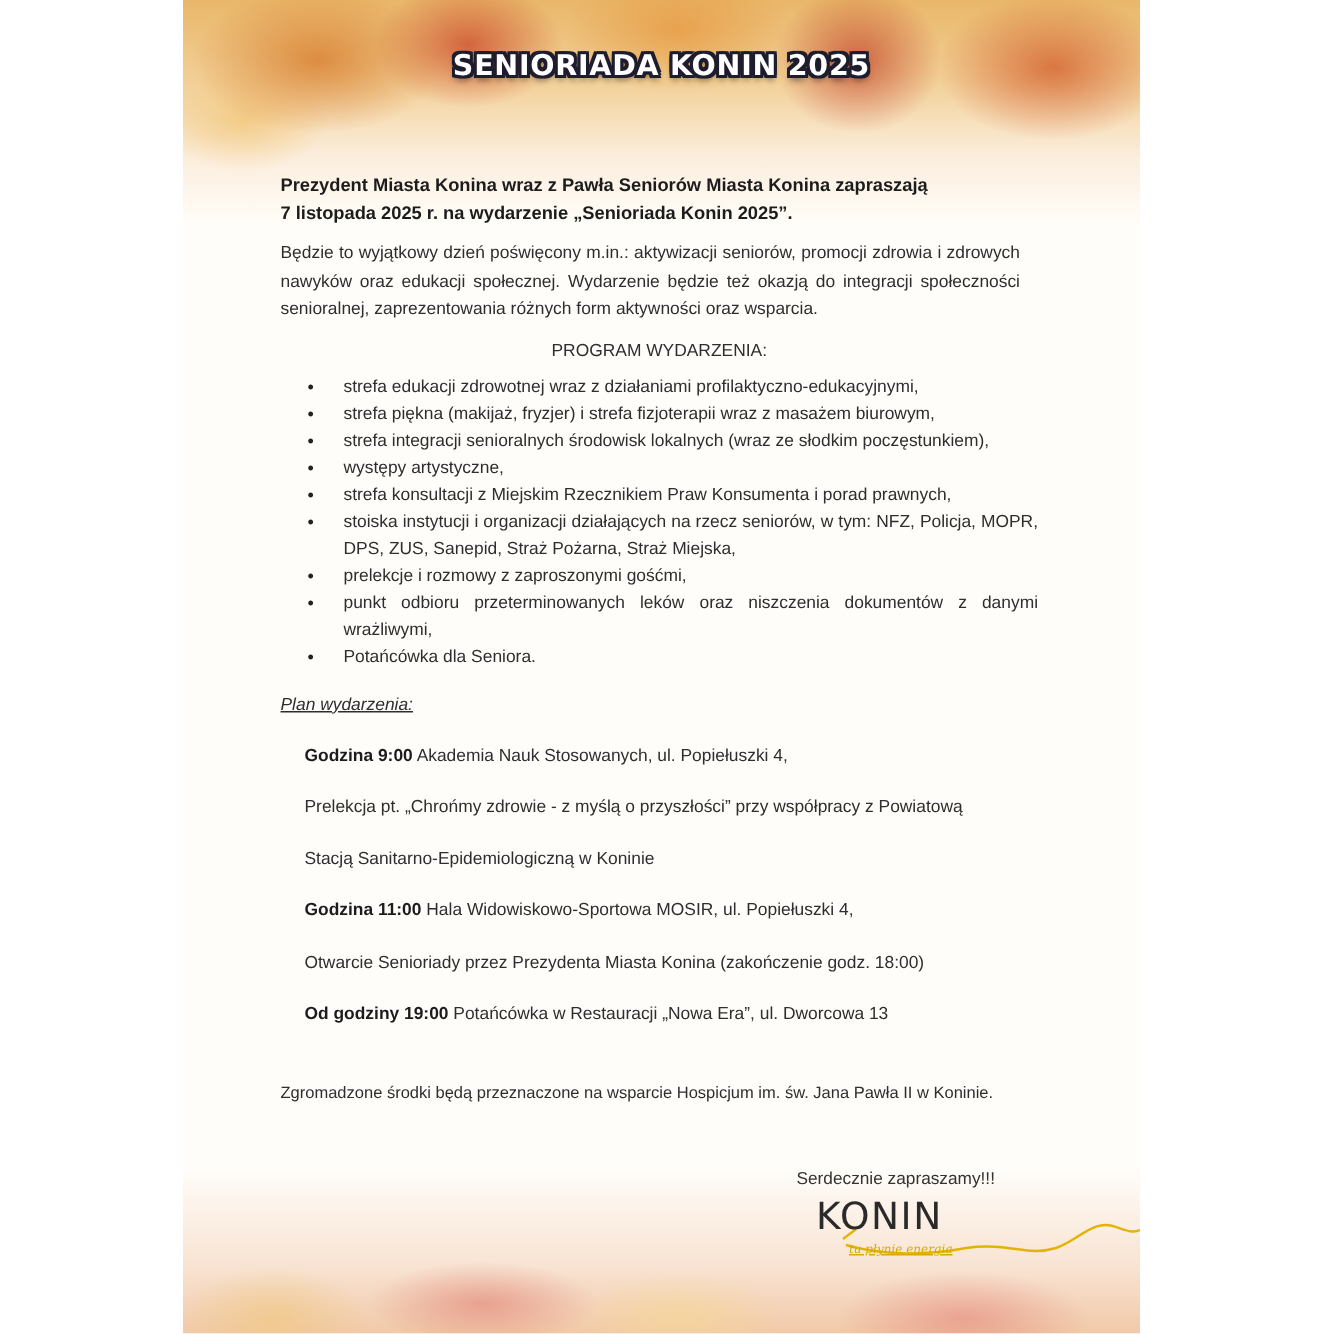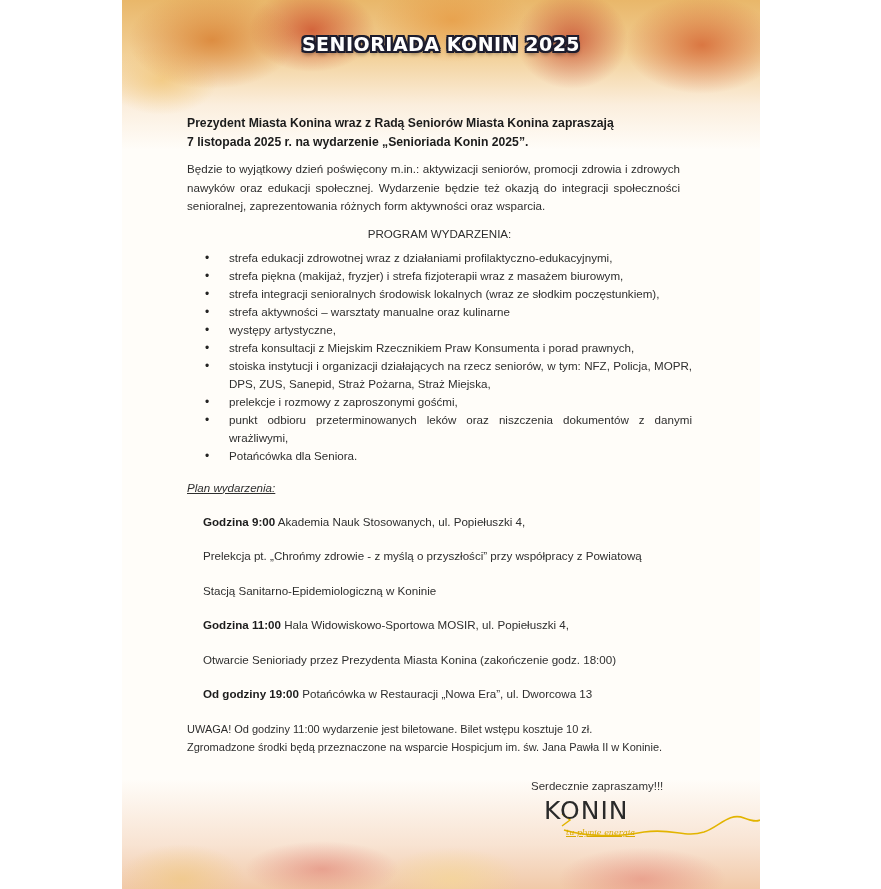--- a/index.html
+++ b/index.html
@@ -57,53 +57,52 @@
 <body>
 
 <div class="poster">
   <div class="bg-top"></div>
   <div class="bg-bottom"></div>
 
   <div class="title">SENIORIADA KONIN 2025</div>
 
   <div class="content">
     <p class="intro">
-      <span>Prezydent Miasta Konina wraz z Radą Seniorów Miasta Konina zapraszają</span><br>
+      <span>Prezydent Miasta Konina wraz z Pawła Seniorów Miasta Konina zapraszają</span><br>
       <span>7 listopada 2025 r. na wydarzenie „Senioriada Konin 2025”.</span>
     </p>
 
     <p class="para">Będzie to wyjątkowy dzień poświęcony m.in.: aktywizacji seniorów, promocji zdrowia i zdrowych nawyków oraz edukacji społecznej. Wydarzenie będzie też okazją do integracji społeczności senioralnej, zaprezentowania różnych form aktywności oraz wsparcia.</p>
 
     <p class="program-heading">PROGRAM WYDARZENIA:</p>
 
     <ul class="program">
       <li>strefa edukacji zdrowotnej wraz z działaniami profilaktyczno-edukacyjnymi,</li>
       <li>strefa piękna (makijaż, fryzjer) i strefa fizjoterapii wraz z masażem biurowym,</li>
       <li>strefa integracji senioralnych środowisk lokalnych (wraz ze słodkim poczęstunkiem),</li>
-      <li>strefa aktywności – warsztaty manualne oraz kulinarne</li>
       <li>występy artystyczne,</li>
       <li>strefa konsultacji z Miejskim Rzecznikiem Praw Konsumenta i porad prawnych,</li>
       <li>stoiska instytucji i organizacji działających na rzecz seniorów, w tym: NFZ, Policja, MOPR, DPS, ZUS, Sanepid, Straż Pożarna, Straż Miejska,</li>
       <li>prelekcje i rozmowy z zaproszonymi gośćmi,</li>
       <li>punkt odbioru przeterminowanych leków oraz niszczenia dokumentów z danymi wrażliwymi,</li>
       <li>Potańcówka dla Seniora.</li>
     </ul>
 
     <p class="plan-heading">Plan wydarzenia:</p>
     <div>
       <p class="plan-line"><b>Godzina 9:00</b> <span>Akademia Nauk Stosowanych, ul. Popiełuszki 4,</span></p>
       <p class="plan-line"><span>Prelekcja pt. „Chrońmy zdrowie - z myślą o przyszłości” przy współpracy z Powiatową</span></p>
       <p class="plan-line"><span>Stacją Sanitarno-Epidemiologiczną w Koninie</span></p>
       <p class="plan-line"><b>Godzina 11:00</b> <span>Hala Widowiskowo-Sportowa MOSIR, ul. Popiełuszki 4,</span></p>
       <p class="plan-line"><span>Otwarcie Senioriady przez Prezydenta Miasta Konina (zakończenie godz. 18:00)</span></p>
       <p class="plan-line"><b>Od godziny 19:00</b> <span>Potańcówka w Restauracji „Nowa Era”, ul. Dworcowa 13</span></p>
     </div>
 
     <p class="notice">
-      <span>UWAGA! Od godziny 11:00 wydarzenie jest biletowane. Bilet wstępu kosztuje 10 zł.</span><br>
+      <br>
       <span>Zgromadzone środki będą przeznaczone na wsparcie Hospicjum im. św. Jana Pawła II w Koninie.</span>
     </p>
 
   </div>
 
   <div class="closing">Serdecznie zapraszamy!!!</div>
 
   <div class="logo">
     <svg width="216" height="44" viewBox="0 0 216 44">
       <path d="M20 28 C 40 34, 70 36, 100 30 C 130 26, 140 36, 160 30 C 175 25, 185 10, 200 16 C 208 19, 212 20, 216 18" fill="none" stroke="#e2b400" stroke-width="1.6"></path>

